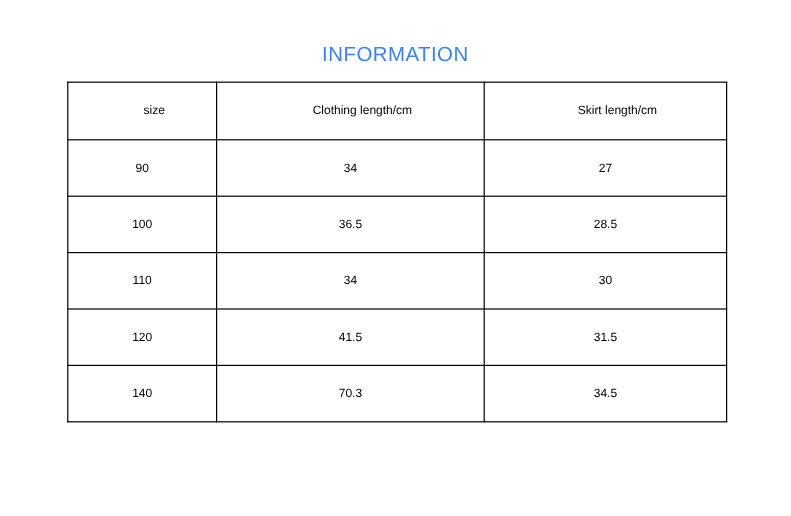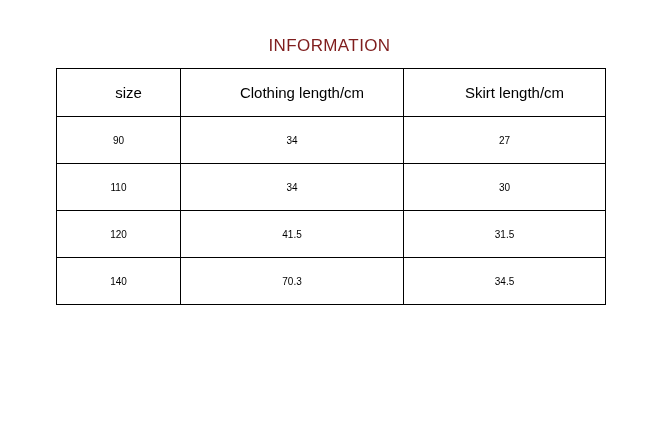--- a/index.html
+++ b/index.html
@@ -21,21 +21,21 @@
     background: #ffffff;
   }
   .doc-title {
     position: absolute;
     top: 36px;
     left: 0;
     width: 659px;
     text-align: center;
     font-size: 17px;
     letter-spacing: 0.4px;
-    color: #7f1d1d;
+    color: #3b82f6;
   }
   .table-wrap {
     position: absolute;
     top: 68px;
     left: 56px;
     width: 549px;
   }
   table.size-table {
     border-collapse: collapse;
     table-layout: fixed;
@@ -48,21 +48,21 @@
     vertical-align: middle;
     font-size: 10px;
     color: #000000;
     padding: 0;
   }
   table.size-table col.c0 { width: 124px; }
   table.size-table col.c1 { width: 223px; }
   table.size-table col.c2 { width: 202px; }
   table.size-table tr.header-row td {
     height: 47px;
-    font-size: 15px;
+    font-size: 10px;
     padding-left: 20px;
   }
   table.size-table tr.body-row td {
     height: 46px;
   }
 </style>
 </head>
 <body>
 
 <div class="page">
@@ -82,20 +82,25 @@
           <td>Clothing length/cm</td>
           <td>Skirt length/cm</td>
         </tr>
 
         <tr class="body-row">
           <td>90</td>
           <td>34</td>
           <td>27</td>
         </tr>
 
+        <tr class="body-row">
+          <td>100</td>
+          <td>36.5</td>
+          <td>28.5</td>
+        </tr>
 
         <tr class="body-row">
           <td>110</td>
           <td>34</td>
           <td>30</td>
         </tr>
 
         <tr class="body-row">
           <td>120</td>
           <td>41.5</td>

